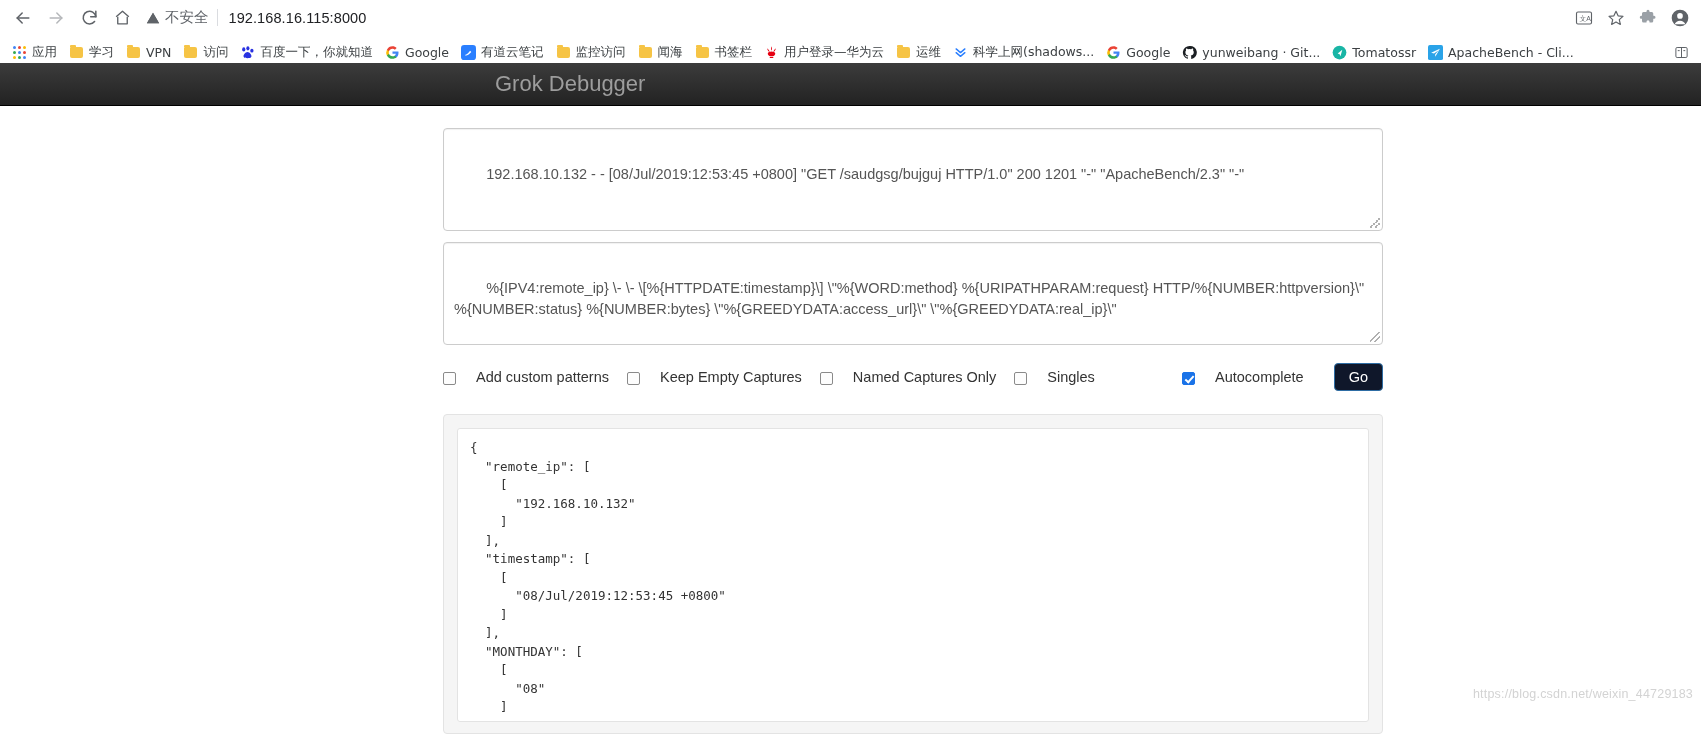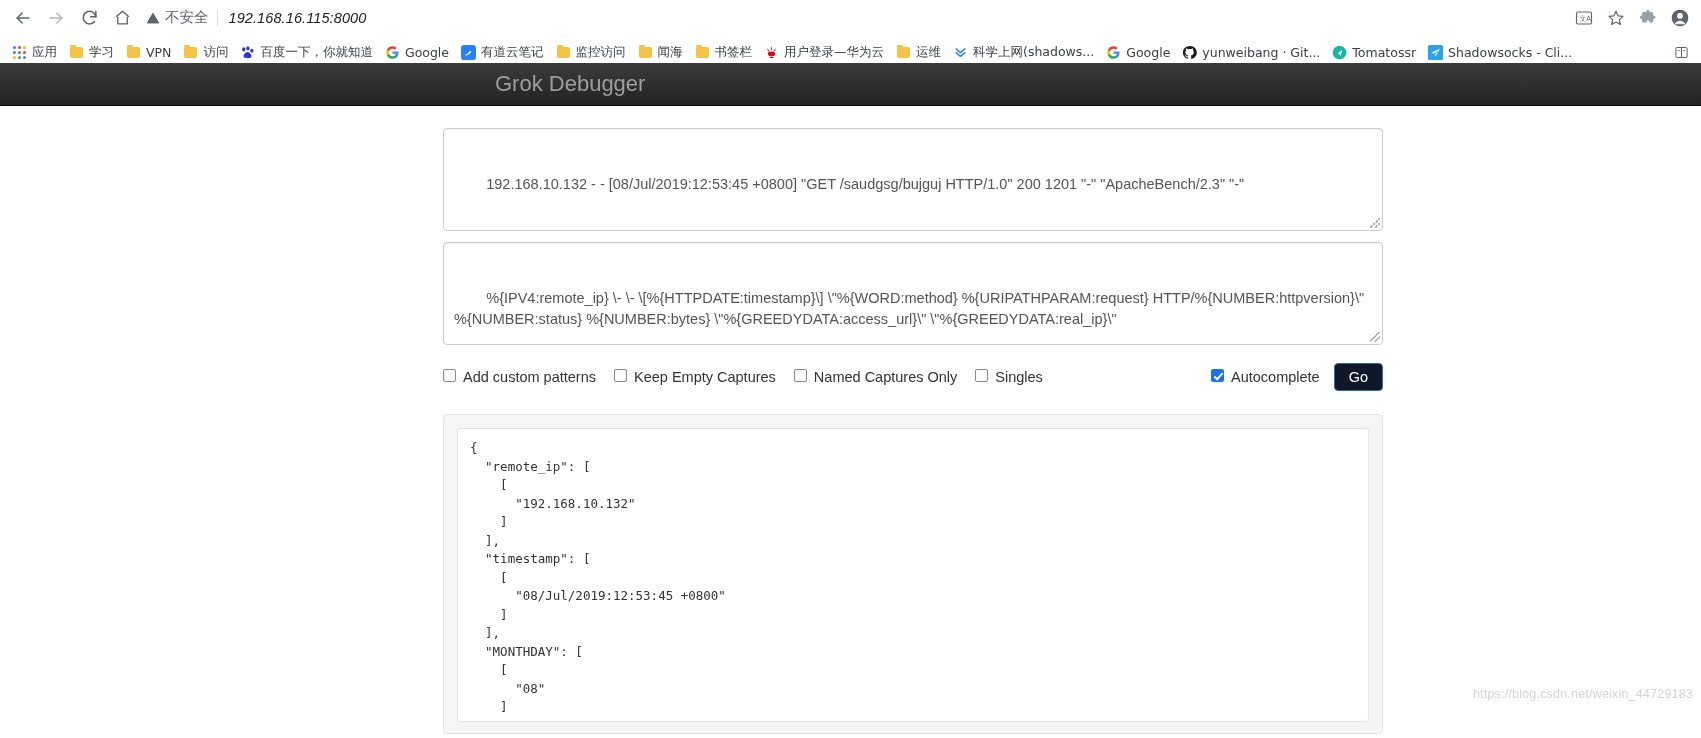--- a/index.html
+++ b/index.html
@@ -51,21 +51,21 @@
     color: #5f6368;
     font-size: 14.5px;
     margin-right: 8px;
     font-family: "DejaVu Sans", sans-serif;
   }
   .omni-sep {
     width: 1px; height: 17px;
     background: #dadce0;
     margin-right: 11px;
   }
-  .omni-url { color: #202124; font-size: 14.5px; letter-spacing: .1px; font-style: italic; }
+  .omni-url { color: #202124; font-size: 14.5px; letter-spacing: .1px; }
   .toolbar-right {
     display: flex; align-items: center; gap: 6px;
     margin-left: 10px;
     flex: 0 0 auto;
   }
   .tb-icon {
     width: 26px; height: 26px;
     display: flex; align-items: center; justify-content: center;
     color: #5f6368;
   }
@@ -155,21 +155,21 @@
   .panel {
     width: 940px;
     margin-left: 443px;
   }
 
   .ta {
     width: 940px;
     border: 1px solid #cccccc;
     border-radius: 4px;
     background: #ffffff;
-    padding: 24px 10px;
+    padding: 14px 10px;
     font-family: "Liberation Sans", sans-serif;
     font-size: 14.5px;
     color: #555555;
     line-height: 21px;
     position: relative;
     overflow: hidden;
     white-space: pre-wrap;
     word-break: break-word;
     box-shadow: inset 0 1px 1px rgba(0,0,0,.06);
   }
@@ -187,22 +187,22 @@
   .options-row {
     width: 940px;
     margin-top: 17px;
     display: flex;
     align-items: center;
     height: 30px;
     position: relative;
   }
   .opt {
     display: inline-flex;
-    align-items: flex-start;
-    gap: 7px;
+    align-items: flex-end;
+    gap: 20px;
     margin-right: 18px;
     font-size: 14.5px;
     color: #333333;
   }
   .cb {
     width: 13px; height: 13px;
     border: 1px solid #8a8a8a;
     border-radius: 2px;
     background: #fdfdfd;
     display: inline-block;
@@ -496,21 +496,21 @@
       <span class="bm-label">Tomatossr</span>
     </div>
 
     <div class="bm">
       <span class="ico">
         <svg width="15" height="15" viewBox="0 0 24 24">
             <rect width="24" height="24" rx="3" fill="#2aa3e8"></rect>
             <path d="M19 6 5 12.4l4.6 1.3L17 8.3l-5.6 6.7.3 3.8z" fill="#fff"></path>
           </svg>
       </span>
-      <span class="bm-label">Shadowsocks - Cli...</span>
+      <span class="bm-label">ApacheBench - Cli...</span>
     </div>
 
     <div class="spacer"></div>
     <div class="bm">
       <span class="ico">
         <svg width="17" height="17" viewBox="0 0 24 24" fill="none" stroke="#5f6368" stroke-width="1.6">
             <rect x="3" y="4" width="18" height="16" rx="2"></rect>
             <line x1="12" y1="4" x2="12" y2="20"></line>
             <line x1="6" y1="9" x2="9" y2="9"></line>
             <line x1="15" y1="9" x2="18" y2="9"></line>
@@ -553,21 +553,21 @@
           <span class="cb"></span>
           <span>Named Captures Only</span>
         </label>
         <label class="opt">
           <span class="cb"></span>
           <span>Singles</span>
         </label>
 
         <span class="spacer"></span>
 
-        <label class="opt" style="margin-right:0">
+        <label class="opt" style="margin-right:16px">
           <span class="cb checked"></span>
           <span>Autocomplete</span>
         </label>
         <button class="go-btn">Go</button>
       </div>
     </div>
 
     <div class="output-wrap">
       <pre class="output-pre">{
   "remote_ip": [

